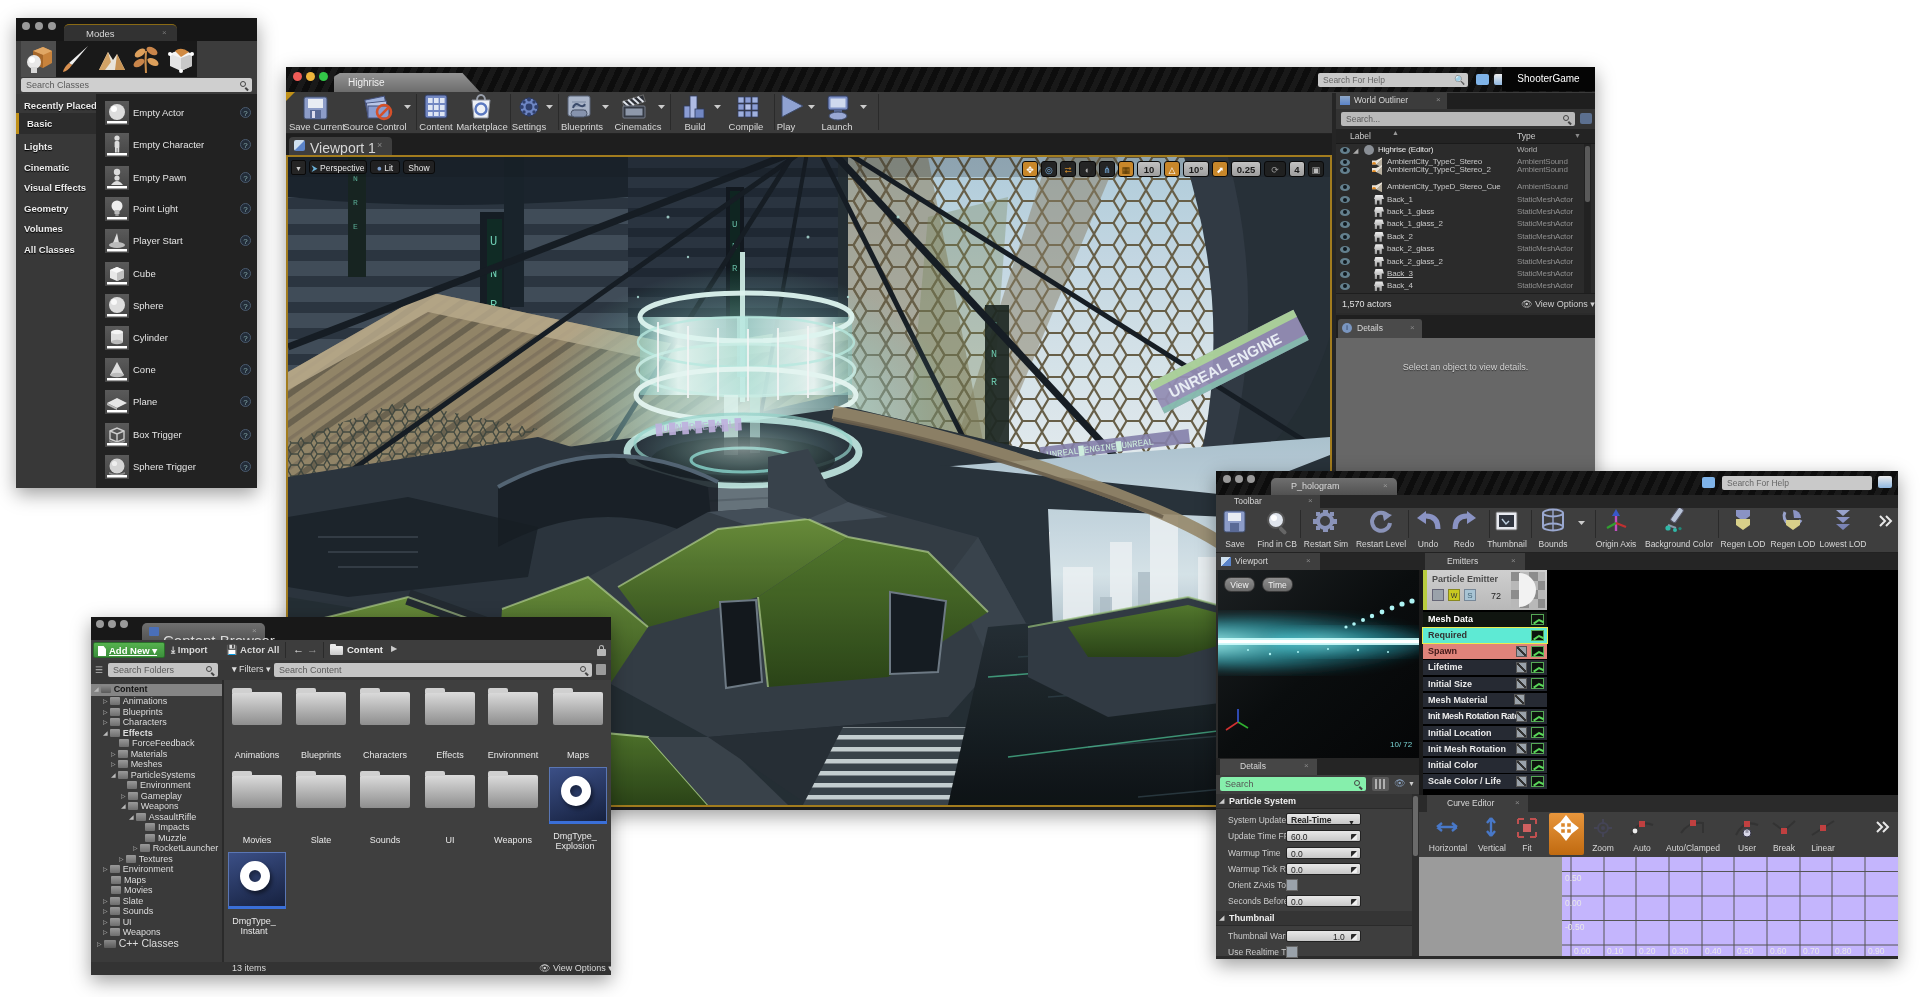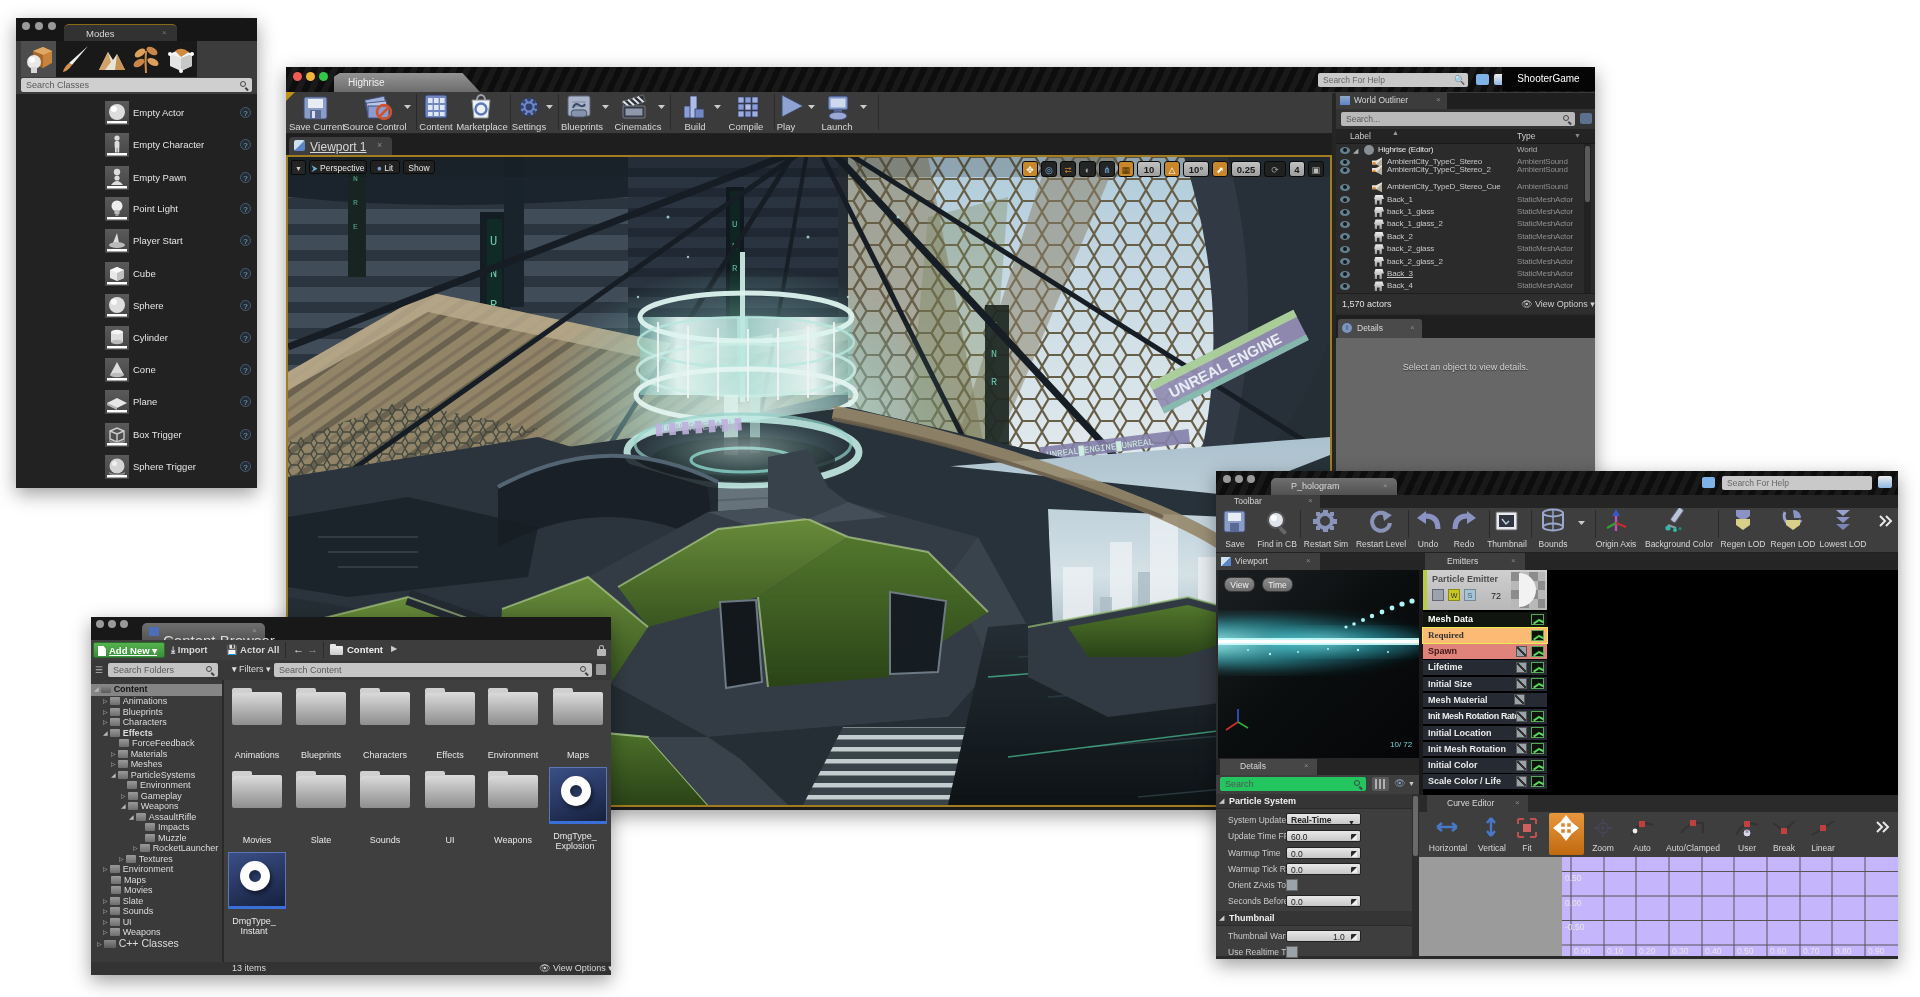--- a/index.html
+++ b/index.html
@@ -209,21 +209,21 @@
     <span class="lbl" style="left:324px;top:29px;width:56px;text-align:center;font-size:9.5px;">Cinematics</span>
     <span class="lbl" style="left:394px;top:29px;width:30px;text-align:center;font-size:9.5px;">Build</span>
     <span class="lbl" style="left:438px;top:29px;width:44px;text-align:center;font-size:9.5px;">Compile</span>
     <span class="lbl" style="left:487px;top:29px;width:26px;text-align:center;font-size:9.5px;">Play</span>
     <span class="lbl" style="left:530px;top:29px;width:42px;text-align:center;font-size:9.5px;">Launch</span>
   </div>
 
   <div class="abs" style="left:0;top:67px;width:1046px;height:21px;background:#1e1e1e;">
     <div class="abs" style="left:3px;top:3px;width:103px;height:18px;background:#3e3e3e;border-radius:4px 4px 0 0;">
       <span class="abs" style="left:5px;top:3px;width:11px;height:11px;background:linear-gradient(135deg,#cfe0ef 49%,#5b84c9 51%);border-radius:2px;"></span>
-      <span class="lbl" style="left:21px;top:3px;font-size:12px;text-decoration:underline;">Viewport 1</span>
+      <span class="lbl" style="left:21px;top:3px;font-size:14px;">Viewport 1</span>
       <span class="lbl" style="left:88px;top:3px;font-size:9px;color:#888;">×</span>
     </div>
   </div>
 
   <div class="abs" id="viewport" style="left:0;top:88px;width:1046px;height:652px;border:2px solid #a27c1e;background:#1a2028;overflow:hidden;">
     <svg width="1042" height="648" viewBox="0 0 1042 648">
       <defs>
         <pattern id="hex" width="26" height="22" patternUnits="userSpaceOnUse">
           <path d="M6.5 0 L19.5 0 L26 11 L19.5 22 L6.5 22 L0 11 Z M19.5 0 L26 11 M19.5 22 L26 11" fill="none" stroke="#6b6149" stroke-width="2.2"></path>
         </pattern>
@@ -704,20 +704,30 @@
         <path d="M10 7 Q16 2 24 8 L16 13 Z" fill="#d08a42"></path>
         <circle cx="27" cy="10" r="2" fill="#fff"></circle>
         <circle cx="5" cy="10" r="2" fill="#fff"></circle>
         <circle cx="16" cy="27" r="2" fill="#fff"></circle>
       </g>
     </svg>
   </div>
   <div class="abs" style="left:0;top:59px;width:241px;height:17px;background:#3c3c3c;">
     <div class="abs" style="left:5px;top:1px;width:231px;height:14px;background:#cfcfcf;border-radius:2px;color:#5a5a5a;font-size:9px;line-height:14px;padding-left:5px;">Search Classes<span class="mag"></span></div>
   </div>
+  <div class="abs" id="modecats" style="left:0;top:76px;width:80px;height:394px;background:#383838;">
+    <div class="cat" style="top:2px;">Recently Placed</div>
+    <div class="cat" style="top:19px;height:21px;background:#2c2c2c;border-left:3px solid #c09018;line-height:21px;">Basic</div>
+    <div class="cat" style="top:43px;">Lights</div>
+    <div class="cat" style="top:63.6px;">Cinematic</div>
+    <div class="cat" style="top:84.2px;">Visual Effects</div>
+    <div class="cat" style="top:104.8px;">Geometry</div>
+    <div class="cat" style="top:125.4px;">Volumes</div>
+    <div class="cat" style="top:146px;">All Classes</div>
+  </div>
   <div class="abs" id="modeitems" style="left:80px;top:76px;width:161px;height:394px;background:#222;">
     <div class="mitem" style="top:5px;">
         <span class="micon"><svg width="24" height="24">
             <circle cx="12" cy="11" r="8" fill="#ddd"></circle>
             <circle cx="9" cy="8" r="3" fill="#fff"></circle>
             <rect x="2" y="20" width="20" height="2.5" fill="#fff"></rect>
           </svg></span>
         <span class="mtxt">Empty Actor</span>
         <span class="mq">?</span>
       </div>
@@ -1117,21 +1127,21 @@
     <div class="abs" style="left:44px;top:7px;width:31px;height:15px;background:linear-gradient(#8e8e8e,#6a6a6a);border:1px solid #3a3a3a;border-radius:7px;color:#f0f0f0;font-size:8.5px;text-align:center;line-height:14px;">Time</div>
   </div>
 
   <div class="abs" style="left:0;top:287px;width:203px;height:17px;background:#252525;">
     <div class="abs" style="left:4px;top:1px;width:97px;height:16px;background:#464646;">
       <span class="lbl" style="left:20px;top:2px;font-size:8.5px;">Details</span>
       <span class="lbl" style="left:84px;top:2px;font-size:8px;color:#888;">×</span>
     </div>
   </div>
   <div class="abs" id="cascdetails" style="left:0;top:304px;width:203px;height:181px;background:#3e3e3e;">
-    <div class="abs" style="left:4px;top:2px;width:146px;height:14px;background:#22c55e;border-radius:2px;color:#555;font-size:9px;line-height:14px;padding-left:5px;">Search<span class="mag"></span></div>
+    <div class="abs" style="left:4px;top:2px;width:146px;height:14px;background:#86efac;border-radius:2px;color:#555;font-size:9px;line-height:14px;padding-left:5px;">Search<span class="mag"></span></div>
     <div class="abs" style="left:156px;top:2px;width:17px;height:14px;background:#5a5a5a;border-radius:2px;">
       <span class="abs" style="left:3px;top:2px;width:11px;height:10px;background:repeating-linear-gradient(90deg,#b0b0b0 0 2px,#5a5a5a 2px 4px);"></span>
     </div>
     <span class="abs" style="left:178px;top:3px;color:#8fa8c8;font-size:9px;">👁</span>
     <span class="abs" style="left:192px;top:5px;color:#ccc;font-size:7px;">▼</span>
     <div class="abs" style="left:0;top:19px;width:196px;height:15px;background:#353535;border-bottom:1px solid #2a2a2a;">
       <span class="lbl" style="left:3px;top:3px;font-size:7px;color:#ccc;">◢</span>
       <span class="lbl" style="left:13px;top:2px;font-size:9px;font-weight:bold;color:#f0f0f0;">Particle System</span>
     </div>
     <span class="dlbl" style="top:40px;">System Update</span>
@@ -1178,21 +1188,21 @@
       <div class="abs" style="left:88px;top:2px;width:34px;height:36px;background:
         conic-gradient(#b8b8b8 0 25%,#8c8c8c 0 50%,#b8b8b8 0 75%,#8c8c8c 0);background-size:18px 18px;">
         <span class="abs" style="left:8px;top:1px;width:17px;height:34px;background:#f2f2f2;border-radius:0 17px 17px 0;"></span>
       </div>
     </div>
 
     <div class="mrow" style="top:42.3px;background:#101510;color:#fff;">
         <span class="mrt">Mesh Data</span>
         <span class="grf"></span>
       </div>
-    <div class="mrow" style="top:58.2px;background:#fdba74;color:#333;outline:1px solid #eaec50;font-family:Liberation Serif, serif;">
+    <div class="mrow" style="top:58.2px;background:#5eead4;color:#333;outline:1px solid #eaec50;">
         <span class="mrt">Required</span>
         <span class="grf"></span>
       </div>
     <div class="mrow" style="top:74.3px;background:#e0837a;color:#401818;">
         <span class="mrt">Spawn</span>
         <span class="chk"></span>
         <span class="grf"></span>
       </div>
     <div class="mrow" style="top:90.4px;">
         <span class="mrt">Lifetime</span>

